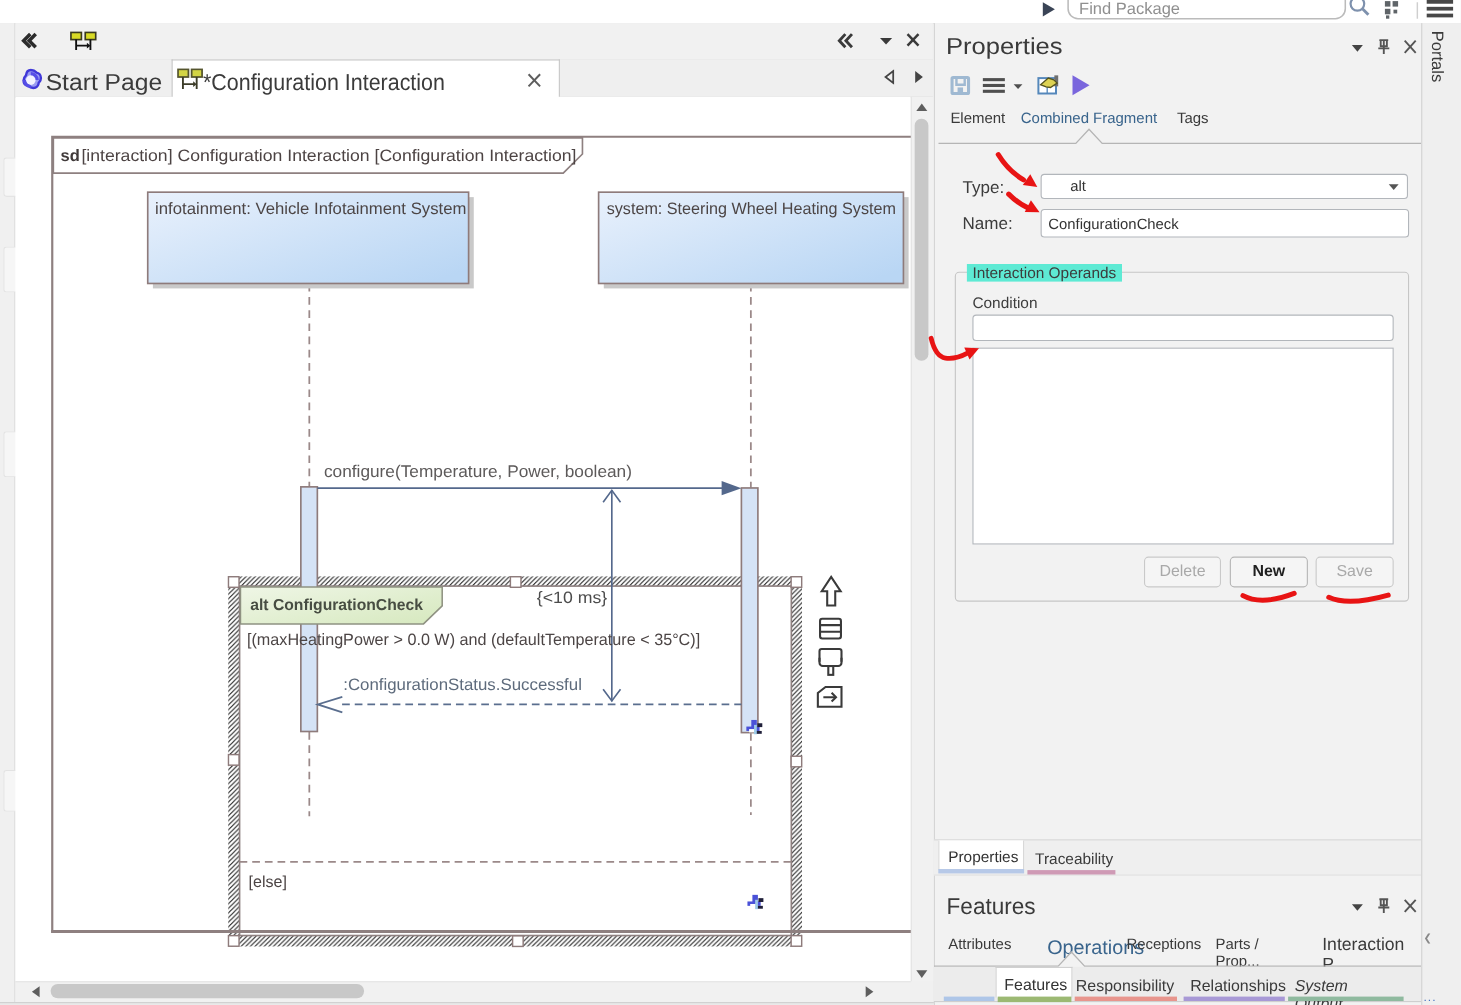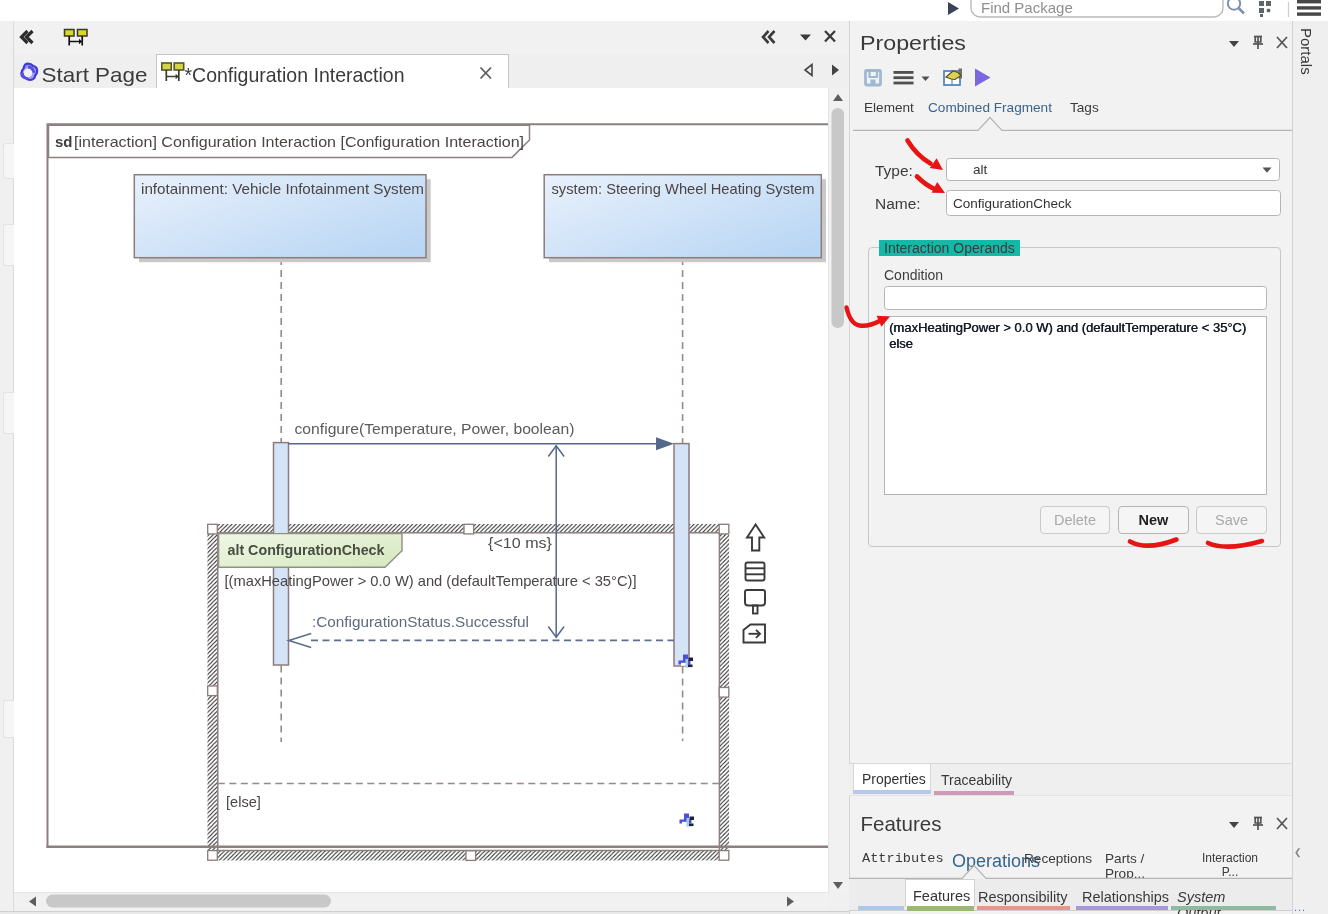--- a/index.html
+++ b/index.html
@@ -289,25 +289,24 @@
 <div class="abs" style="left:946px;top:158px;width:334px;height:23px;background:#fff;border:1px solid #b2b6bb;border-radius:3.5px;box-sizing:border-box;"></div>
 <div class="abs" style="left:953px;top:162px;font-size:13.5px;color:#333;margin-left:20px;">alt</div>
 <svg class="abs" style="left:1261px;top:166px" width="12" height="8" viewBox="0 0 12 8">
       <polygon points="1.5,1.5 10.5,1.5 6,6.8" fill="#555"></polygon>
     </svg>
 <div class="abs" style="left:875px;top:195px;font-size:15.5px;color:#3c3c3c;">Name:</div>
 <div class="abs" style="left:946px;top:190px;width:335px;height:26px;background:#fff;border:1px solid #b2b6bb;border-radius:3.5px;box-sizing:border-box;"></div>
 <div class="abs" style="left:953px;top:196px;font-size:13.5px;color:#333;">ConfigurationCheck</div>
 
 <div class="abs" style="left:868px;top:247px;width:413px;height:300px;border:1px solid #c6c6c6;border-radius:4px;box-sizing:border-box;"></div>
-<div class="abs" style="left:879px;top:240px;padding:0 5px;background:#14b8a6;font-size:14px;color:#3c3c3c;">Interaction Operands</div>
+<div class="abs" style="left:879px;top:240px;padding:0 5px;background:#5eead4;font-size:14px;color:#3c3c3c;">Interaction Operands</div>
 <div class="abs" style="left:884px;top:267px;font-size:14px;color:#3c3c3c;">Condition</div>
 <div class="abs" style="left:884px;top:286px;width:383px;height:24px;background:#fff;border:1px solid #b2b6bb;border-radius:3.5px;box-sizing:border-box;"></div>
 <div class="abs" style="left:884px;top:316px;width:383px;height:179px;background:#fff;border:1px solid #b2b6bb;box-sizing:border-box;"></div>
-<div class="abs" style="left:889px;top:320px;width:375px;font-size:13px;color:#141c26;line-height:16px;text-shadow:0.45px 0 0 #141c26;">(maxHeatingPower &gt; 0.0 W) and (defaultTemperature &lt; 35°C)<br>else</div>
 
 <div class="abs" style="left:1040px;top:506px;width:70px;height:28px;background:#f5f5f5;border:1px solid #c9c9c9;border-radius:4px;box-sizing:border-box;text-align:center;line-height:26px;font-size:14.5px;color:#a9a9a9;">Delete</div>
 <div class="abs" style="left:1118px;top:506px;width:71px;height:28px;background:#f5f5f5;border:1px solid #b5b5b5;border-radius:4px;box-sizing:border-box;text-align:center;line-height:26px;font-size:14.5px;color:#1f1f1f;font-weight:bold;">New</div>
 <div class="abs" style="left:1196px;top:506px;width:71px;height:28px;background:#f5f5f5;border:1px solid #c9c9c9;border-radius:4px;box-sizing:border-box;text-align:center;line-height:26px;font-size:14.5px;color:#a9a9a9;">Save</div>
 
 <div class="abs" style="left:849px;top:763px;width:443px;height:33px;background:#efefef;border-top:1px solid #d8d8d8;border-bottom:1px solid #e2e2e2;box-sizing:border-box;"></div>
 <div class="abs" style="left:853px;top:764px;width:78px;height:27px;background:#ffffff;border:1px solid #d8d8d8;border-top:none;border-bottom:none;box-sizing:border-box;"></div>
 <div class="abs" style="left:862px;top:771px;font-size:14px;color:#333;">Properties</div>
 <div class="abs" style="left:853px;top:790px;width:78px;height:4.2px;background:#b7c9e8;"></div>
 <div class="abs" style="left:941px;top:772px;font-size:14px;color:#3a3a3a;">Traceability</div>
@@ -324,25 +323,25 @@
     <path d="M31.2,3.5 V9 H36.8 V3.5" fill="none"></path>
     <line x1="29" y1="11" x2="39" y2="11"></line>
         <line x1="34" y1="11" x2="34" y2="16"></line>
   </g>
   <g stroke="#555" stroke-width="1.7">
         <line x1="53" y1="4" x2="63" y2="15"></line>
         <line x1="63" y1="4" x2="53" y2="15"></line>
       </g>
 </svg>
 
-<div class="abs" style="left:862px;top:850.5px;font-size:13.6px;color:#3a3a3a;font-family:Liberation Mono, monospace;">Attributes</div>
+<div class="abs" style="left:862px;top:850.5px;font-size:13.6px;color:#3a3a3a;">Attributes</div>
 <div class="abs" style="left:952px;top:850.5px;font-size:18px;color:#39648c;">Operations</div>
 <div class="abs" style="left:1024px;top:850.5px;font-size:13.6px;color:#3a3a3a;">Receptions</div>
 <div class="abs" style="left:1105px;top:850.5px;font-size:13.6px;color:#3a3a3a;">Parts / Prop...</div>
-<div class="abs" style="left:1202px;top:850.5px;font-size:12px;color:#3a3a3a;text-align:center;">Interaction P...</div>
+<div class="abs" style="left:1202px;top:850.5px;font-size:16px;color:#3a3a3a;">Interaction P...</div>
 <svg class="abs" style="left:849px;top:864px" width="443" height="16" viewBox="0 0 443 16">
   <path d="M0,14.3 H113 L125,1.5 L137,14.3 H443" fill="none" stroke="#b5b5b5" stroke-width="1.2"></path>
 </svg>
 
 <div class="abs" style="left:849px;top:879px;width:443px;height:32px;background:#ececec;border-bottom:1px solid #cfcfcf;box-sizing:border-box;"></div>
 <div class="abs" style="left:913px;top:889px;font-size:14.5px;color:#333;">Notes</div>
 <div class="abs" style="left:858px;top:906px;width:46px;height:4.2px;background:#aec6e8;"></div>
 <div class="abs" style="left:905px;top:879px;width:70px;height:28px;background:#ffffff;border:1px solid #d0d0d0;border-bottom:none;box-sizing:border-box;"></div>
 <div class="abs" style="left:913px;top:888px;font-size:14.5px;color:#333;">Features</div>
 <div class="abs" style="left:907px;top:906px;width:67px;height:4.5px;background:#9cb973;"></div>

